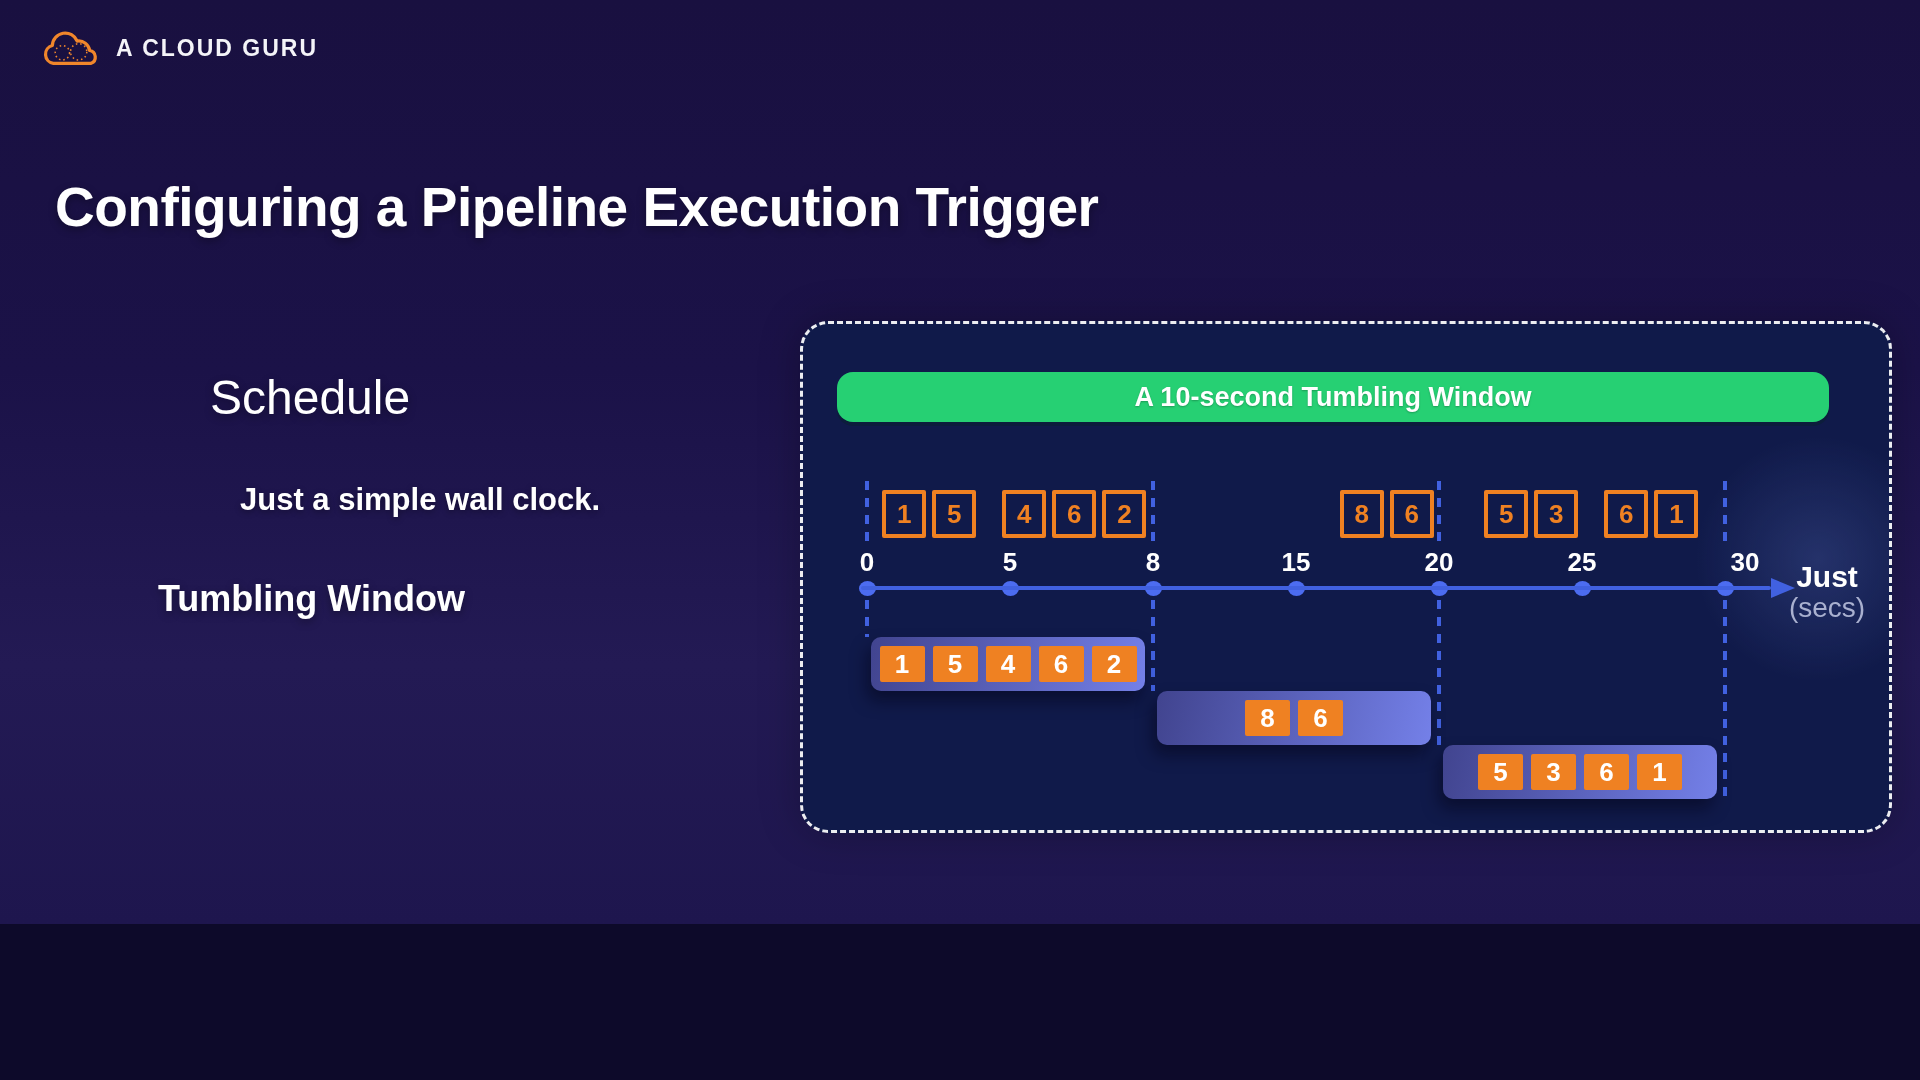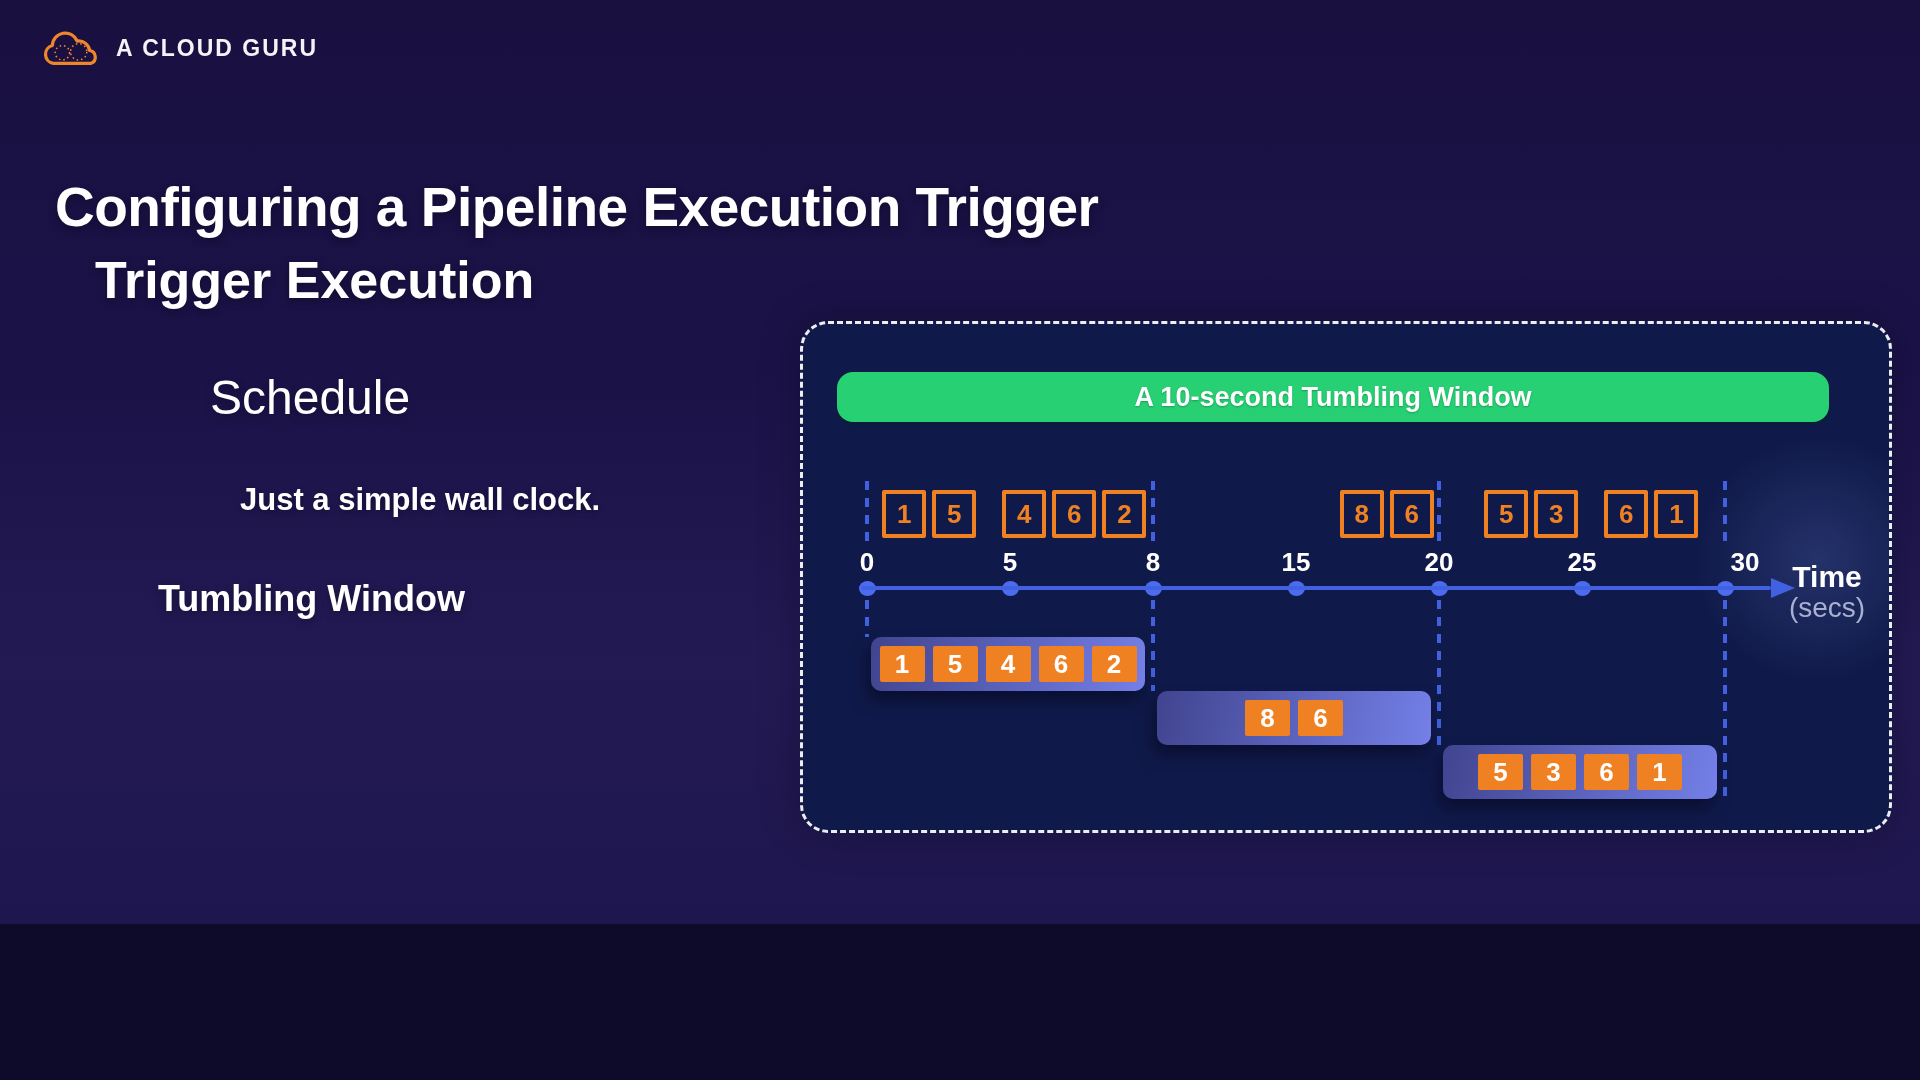--- a/index.html
+++ b/index.html
@@ -67,21 +67,20 @@
   <div class="brand">
     <svg width="62" height="44" viewBox="0 0 64 46">
       <path d="M13.5 39 a9.5 9.5 0 0 1 -1 -18.6 a13.5 13.5 0 0 1 26 -4.6 a11.5 11.5 0 0 1 13 9.8 a7 7 0 0 1 1.5 13.4 z" fill="none" stroke="#f0862b" stroke-width="3.4" stroke-linejoin="round"></path>
       <circle cx="23" cy="28" r="7.5" fill="none" stroke="#f0862b" stroke-width="1.6" stroke-dasharray="1.6 3"></circle>
       <circle cx="40" cy="27" r="8.5" fill="none" stroke="#f0862b" stroke-width="1.6" stroke-dasharray="1.6 3"></circle>
     </svg>
     <span class="brand-name">A CLOUD GURU</span>
   </div>
 
   <div class="h-title">Configuring a Pipeline Execution Trigger</div>
-  <div class="h-sub">Trigger Execution</div>
   <div class="h-schedule">Schedule</div>
   <div class="h-note">Just a simple wall clock.</div>
   <div class="h-tumbling">Tumbling Window</div>
 
   <div class="panel">
     <div class="banner">
       <span class="banner-text">A 10-second Tumbling Window</span>
     </div>
     <div class="dg" id="dg">
         <div class="boundary" style="left: 62px; top: 157px; height: 62px;"></div>
@@ -113,21 +112,21 @@
         <div class="axis-dot" style="left: 484.5px; top: 256.5px;"></div>
         <div class="tick-label" style="left: 636px; top: 223px;">20</div>
         <div class="axis-dot" style="left: 627.5px; top: 256.5px;"></div>
         <div class="tick-label" style="left: 779px; top: 223px;">25</div>
         <div class="axis-dot" style="left: 770.5px; top: 256.5px;"></div>
         <div class="tick-label" style="left: 922px; top: 223px; margin-left: 20px;">30</div>
         <div class="axis-dot" style="left: 913.5px; top: 256.5px;"></div>
         <div class="axis-line" style="left: 58px; top: 262px; width: 910px;"></div>
         <div class="axis-arrow" style="left: 968px; top: 254px;"></div>
         <div class="time-label" style="left: 1024px; top: 237px;">
-          <div class="t1">Time</div>
+          <div class="t1">Just</div>
           <div class="t2">(secs)</div>
         </div>
         <div class="twindow" style="left: 68px; top: 313px; width: 274px;">
           <div class="wbox">1</div>
           <div class="wbox">5</div>
           <div class="wbox">4</div>
           <div class="wbox">6</div>
           <div class="wbox">2</div>
         </div>
         <div class="twindow" style="left: 354px; top: 367px; width: 274px;">

